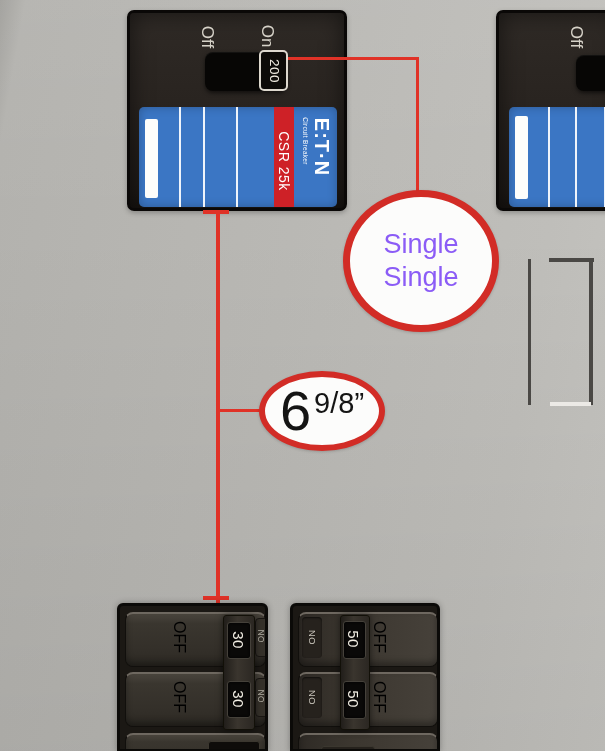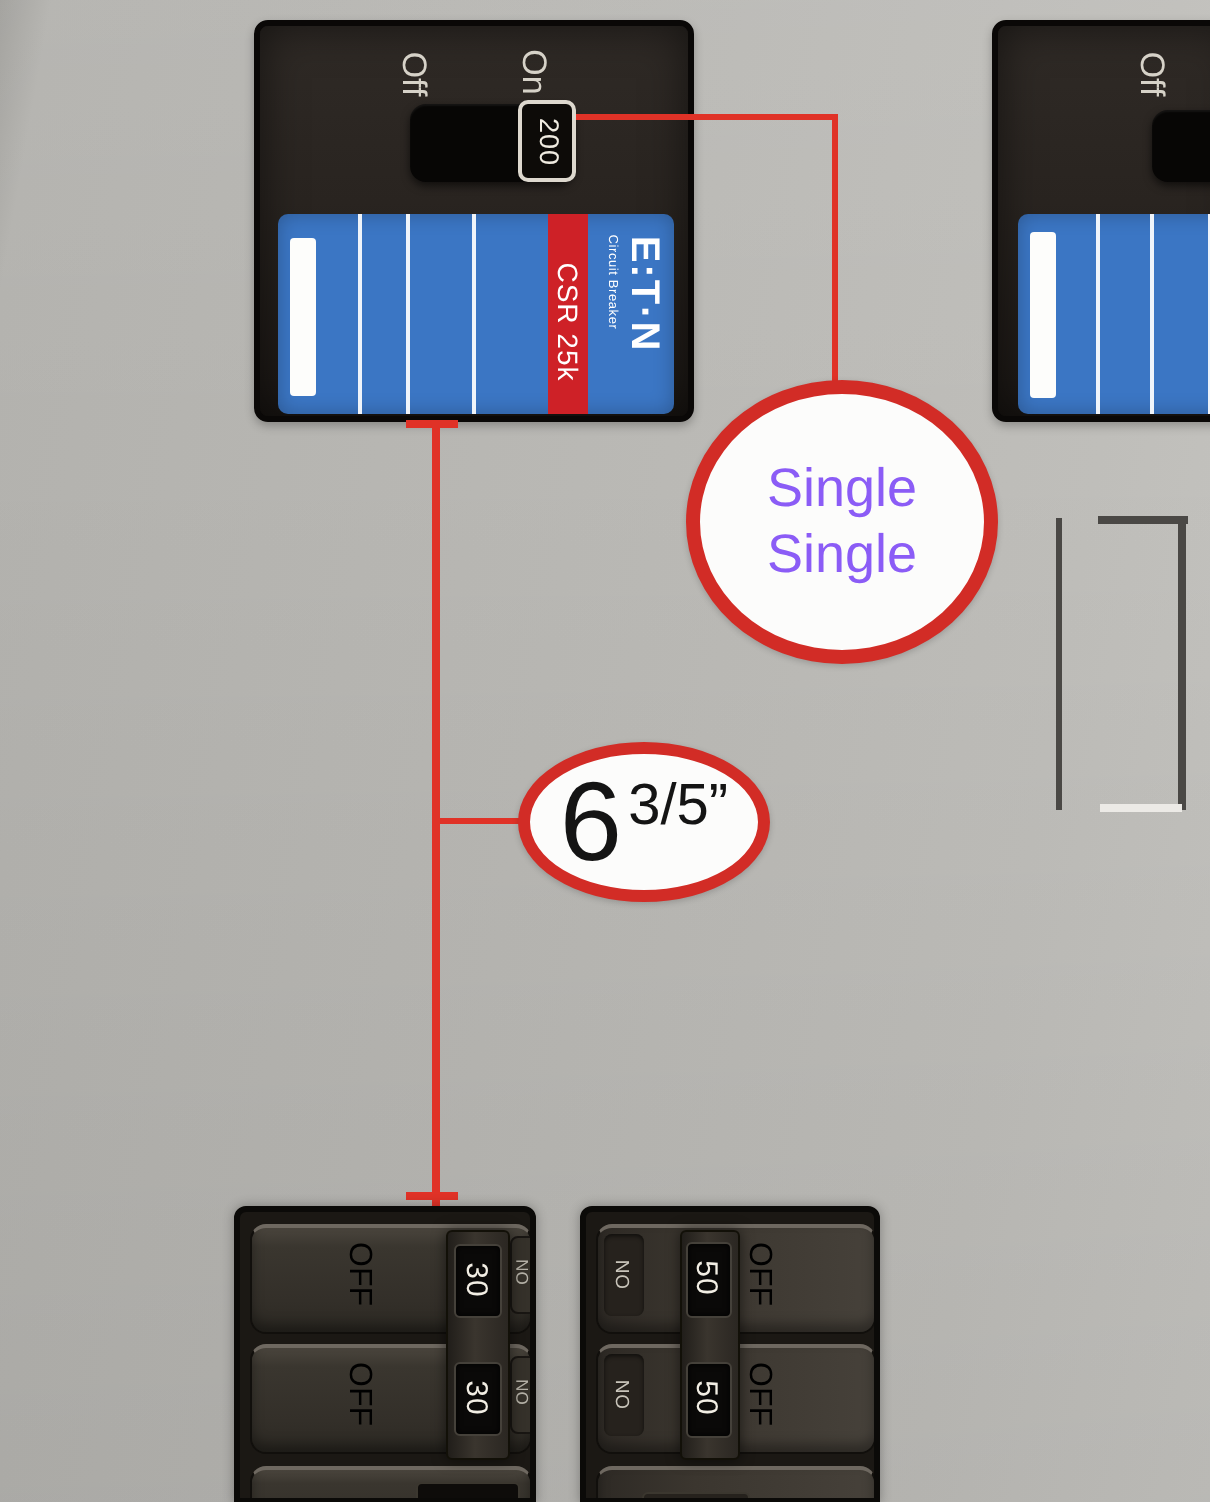--- a/index.html
+++ b/index.html
@@ -130,21 +130,21 @@
   </div>
 
   <div class="redline" style="left:203px;top:210px;width:26px;height:3.6px;"></div>
   <div class="redline" style="left:216px;top:211px;width:3.6px;height:395px;"></div>
   <div class="redline" style="left:203px;top:596px;width:26px;height:3.6px;"></div>
   <div class="redline" style="left:219px;top:408.7px;width:44px;height:3.6px;"></div>
 
   <div class="callout" style="left:259px;top:371px;width:126px;height:80px;border-width:6px;">
     <div class="measure-wrap">
       <span class="measure-whole">6</span>
-      <span class="measure-frac">3/5”</span>
+      <span class="measure-frac">9/8”</span>
     </div>
   </div>
 
   <div class="slotline" style="left:528px;top:259px;width:3px;height:146px;"></div>
   <div class="slotline" style="left:549px;top:258px;width:45px;height:4px;"></div>
   <div class="slotline" style="left:589px;top:258px;width:4px;height:147px;"></div>
   <div class="slotline white" style="left:550px;top:402px;width:41px;height:4px;"></div>
 
   <div class="panel" style="left:117px;top:603px;width:151px;height:149px;">
 

